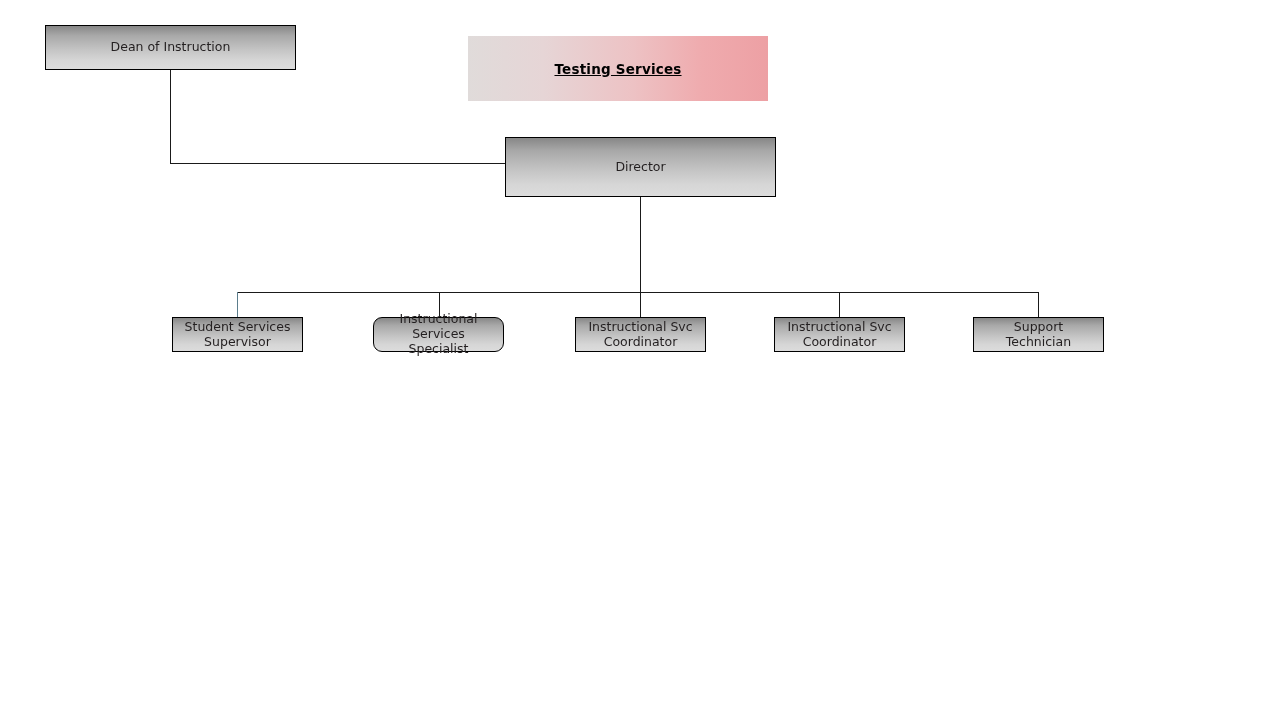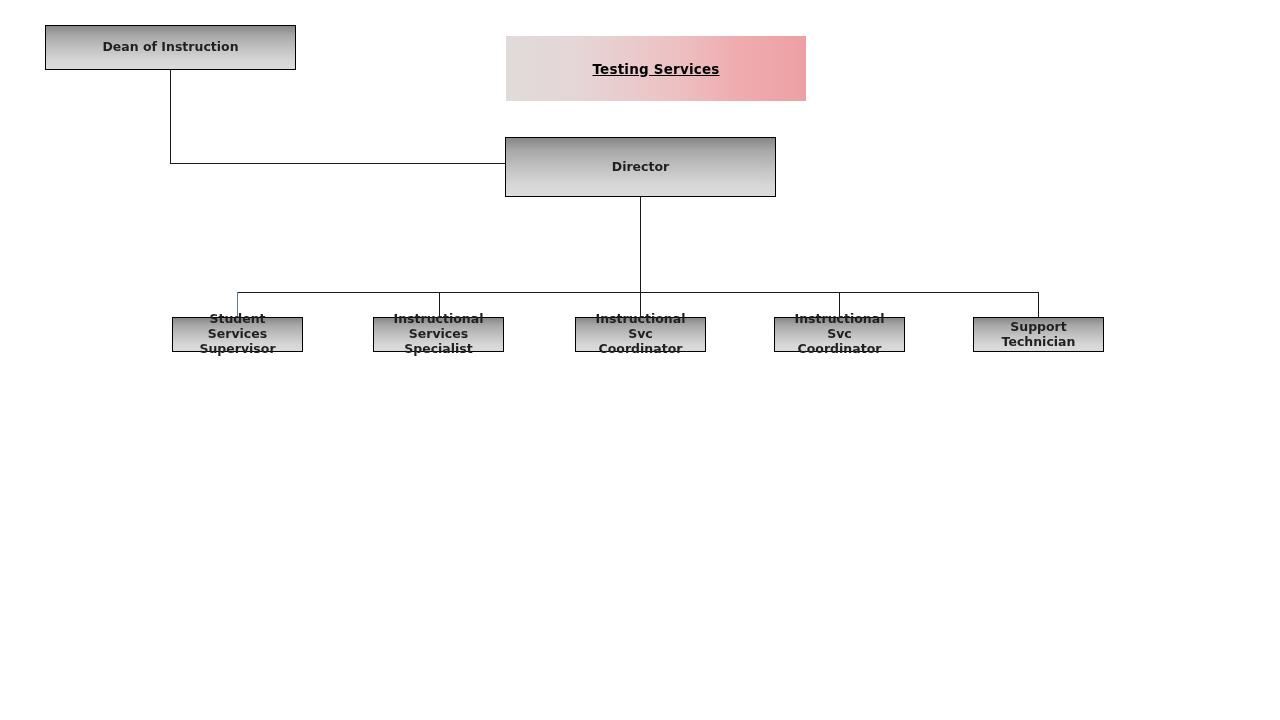--- a/index.html
+++ b/index.html
@@ -34,21 +34,20 @@
   .node {
     position: absolute;
     box-sizing: border-box;
     border: 1px solid #000000;
     display: flex;
     align-items: center;
     justify-content: center;
     text-align: center;
     color: #231f20;
     background: linear-gradient(to bottom, #878787 0%, #a8a8a8 22%, #c4c4c4 55%, #d6d6d6 80%, #dcdcdc 100%);
-    font-weight: bold;
   }
   .node .node-label {
     display: block;
     line-height: 1.18;
     padding: 0 6px;
     white-space: pre-line;
   }
 
   
   #node-dean {
@@ -65,29 +64,29 @@
     height: 60px;
     font-size: 12.5px;
   }
 
   .leaf-node {
     height: 35px;
     top: 317px;
     font-size: 12.5px;
   }
   #node-student-services-supervisor { left: 172px;  width: 131px; }
-  #node-instructional-services-specialist { left: 373px; width: 131px; }
+  #node-instructional-services-specialist { left: 373px; width: 131px; border-radius: 9px; }
   #node-instructional-svc-coordinator-1 { left: 575px; width: 131px; }
   #node-instructional-svc-coordinator-2 { left: 774px; width: 131px; }
   #node-support-technician { left: 973px; width: 131px; }
 
   
   #title-banner {
     position: absolute;
-    left: 506px;
+    left: 468px;
     top: 36px;
     width: 300px;
     height: 65px;
     box-sizing: border-box;
     display: flex;
     align-items: center;
     justify-content: center;
     background: linear-gradient(to right, #e0dbda 0%, #e6d5d6 25%, #edc2c4 55%, #efabae 78%, #eda0a4 100%);
   }
   #title-banner .banner-label {

